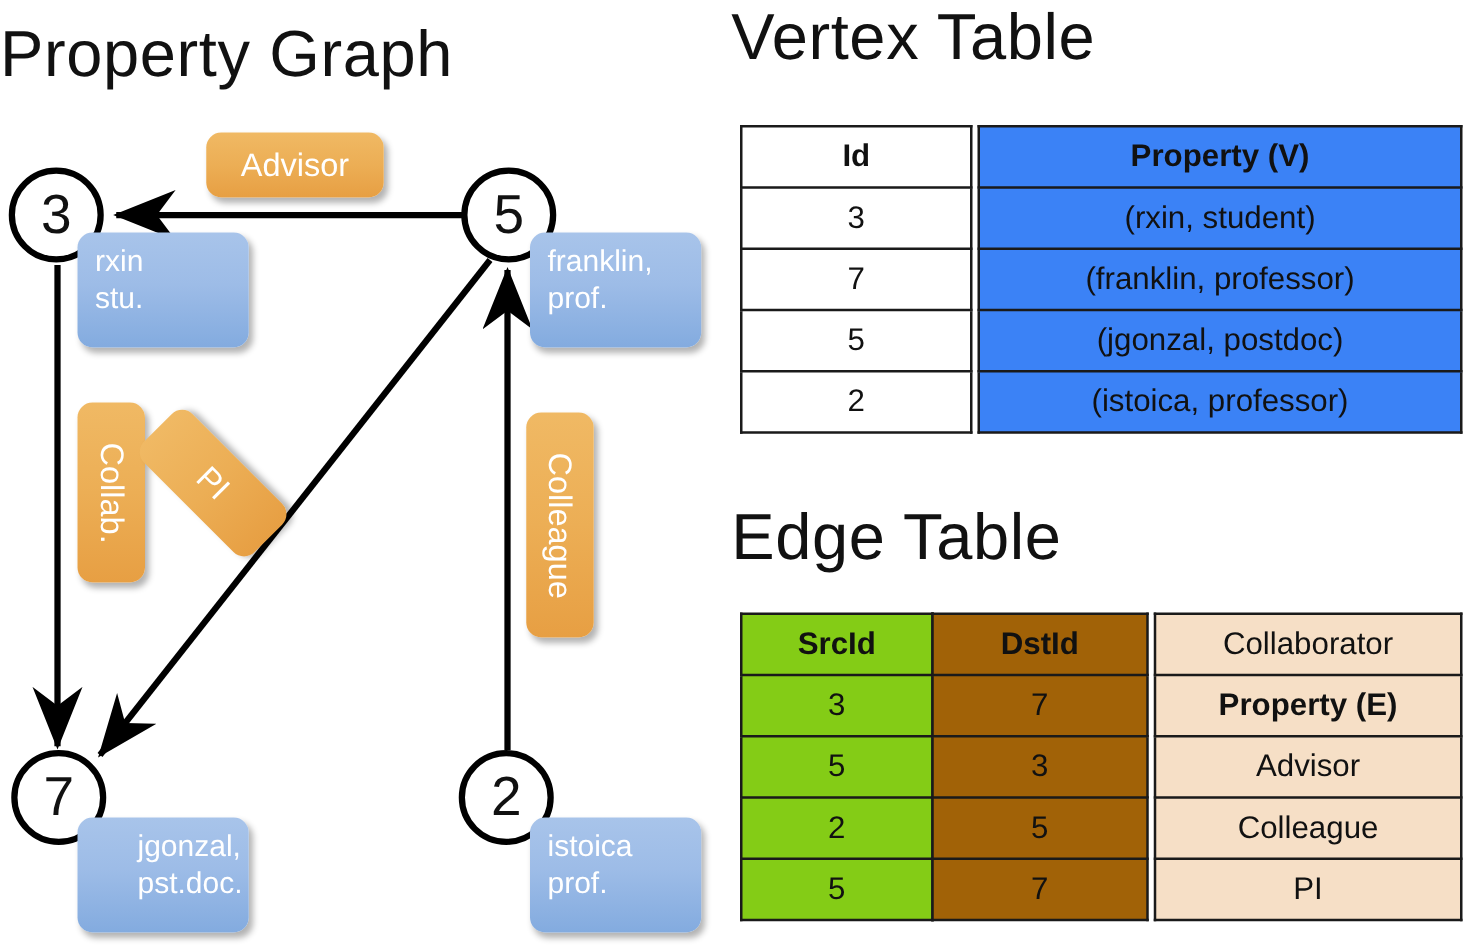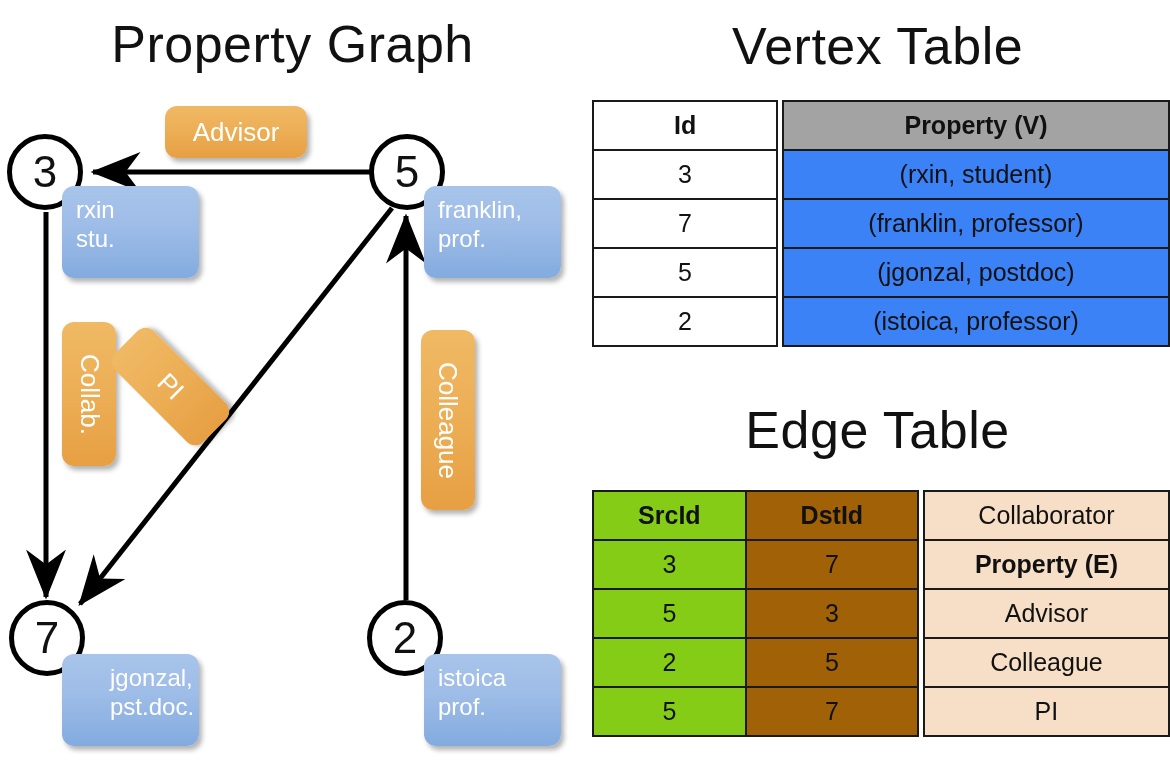--- a/index.html
+++ b/index.html
@@ -18,24 +18,24 @@
 
   
   .title {
     position: absolute;
     font-family: "Liberation Sans", sans-serif;
     font-weight: 300;
     font-size: 52px;
     letter-spacing: 0.5px;
     color: #111;
     white-space: nowrap;
-    text-align: center;
+    text-align: left;
   }
   #title-property-graph { left: 0;   top: 14px;  width: 585px; }
-  #title-vertex-table   { left: 585px; top: 16px; width: 585px; }
+  #title-vertex-table   { left: 585px; top: 0; width: 585px; }
   #title-edge-table     { left: 585px; top: 400px; width: 585px; }
 
   
   #graph-panel {
     position: absolute;
     left: 0; top: 0;
     width: 585px; height: 760px;
   }
   #graph-svg { position: absolute; left: 0; top: 0; }
 
@@ -114,21 +114,21 @@
     vertical-align: middle;
   }
   table.grid th {
     font-weight: bold;
     font-size: 25px;
   }
   .col-gap { width: 4px; }
 
   .vt-id   { width: 185px; background:#ffffff; }
   .vt-prop { width: 390px; background:#3b82f6; }
-  .vt-prop-head { background:#a3a3a3; }
+  .vt-prop-head { background:#3b82f6; }
 
   .et-src  { width: 155px; background:#84cc16; }
   .et-dst  { width: 175px; background:#a16207; }
   .et-prop { width: 250px; background:#f6dfc6; }
 </style>
 </head>
 <body>
 
 <div class="title" id="title-property-graph">Property Graph</div>
 

